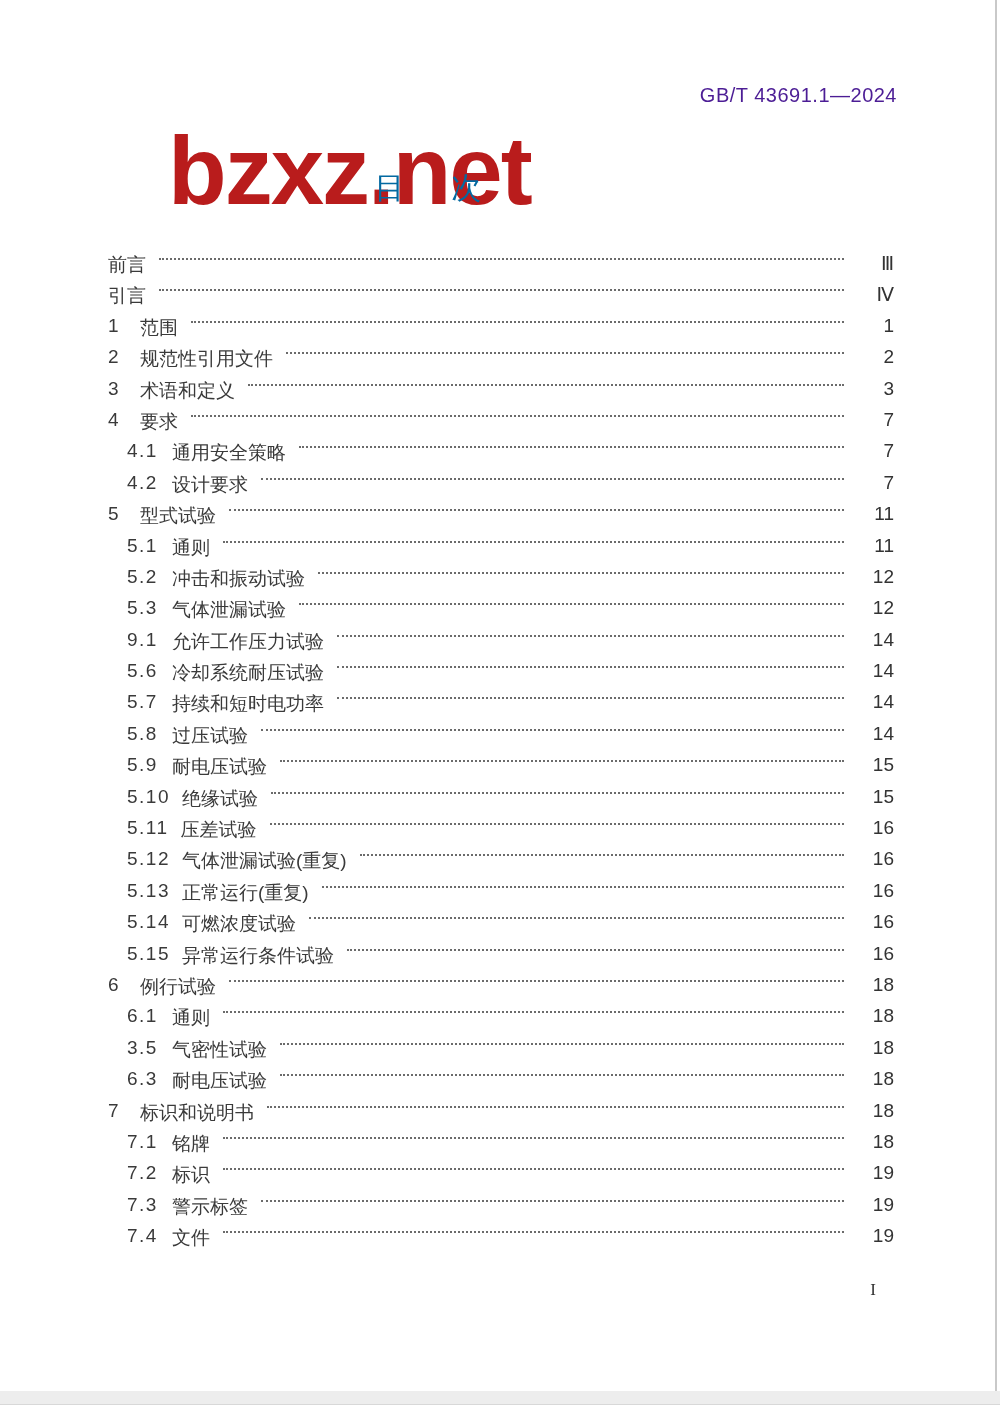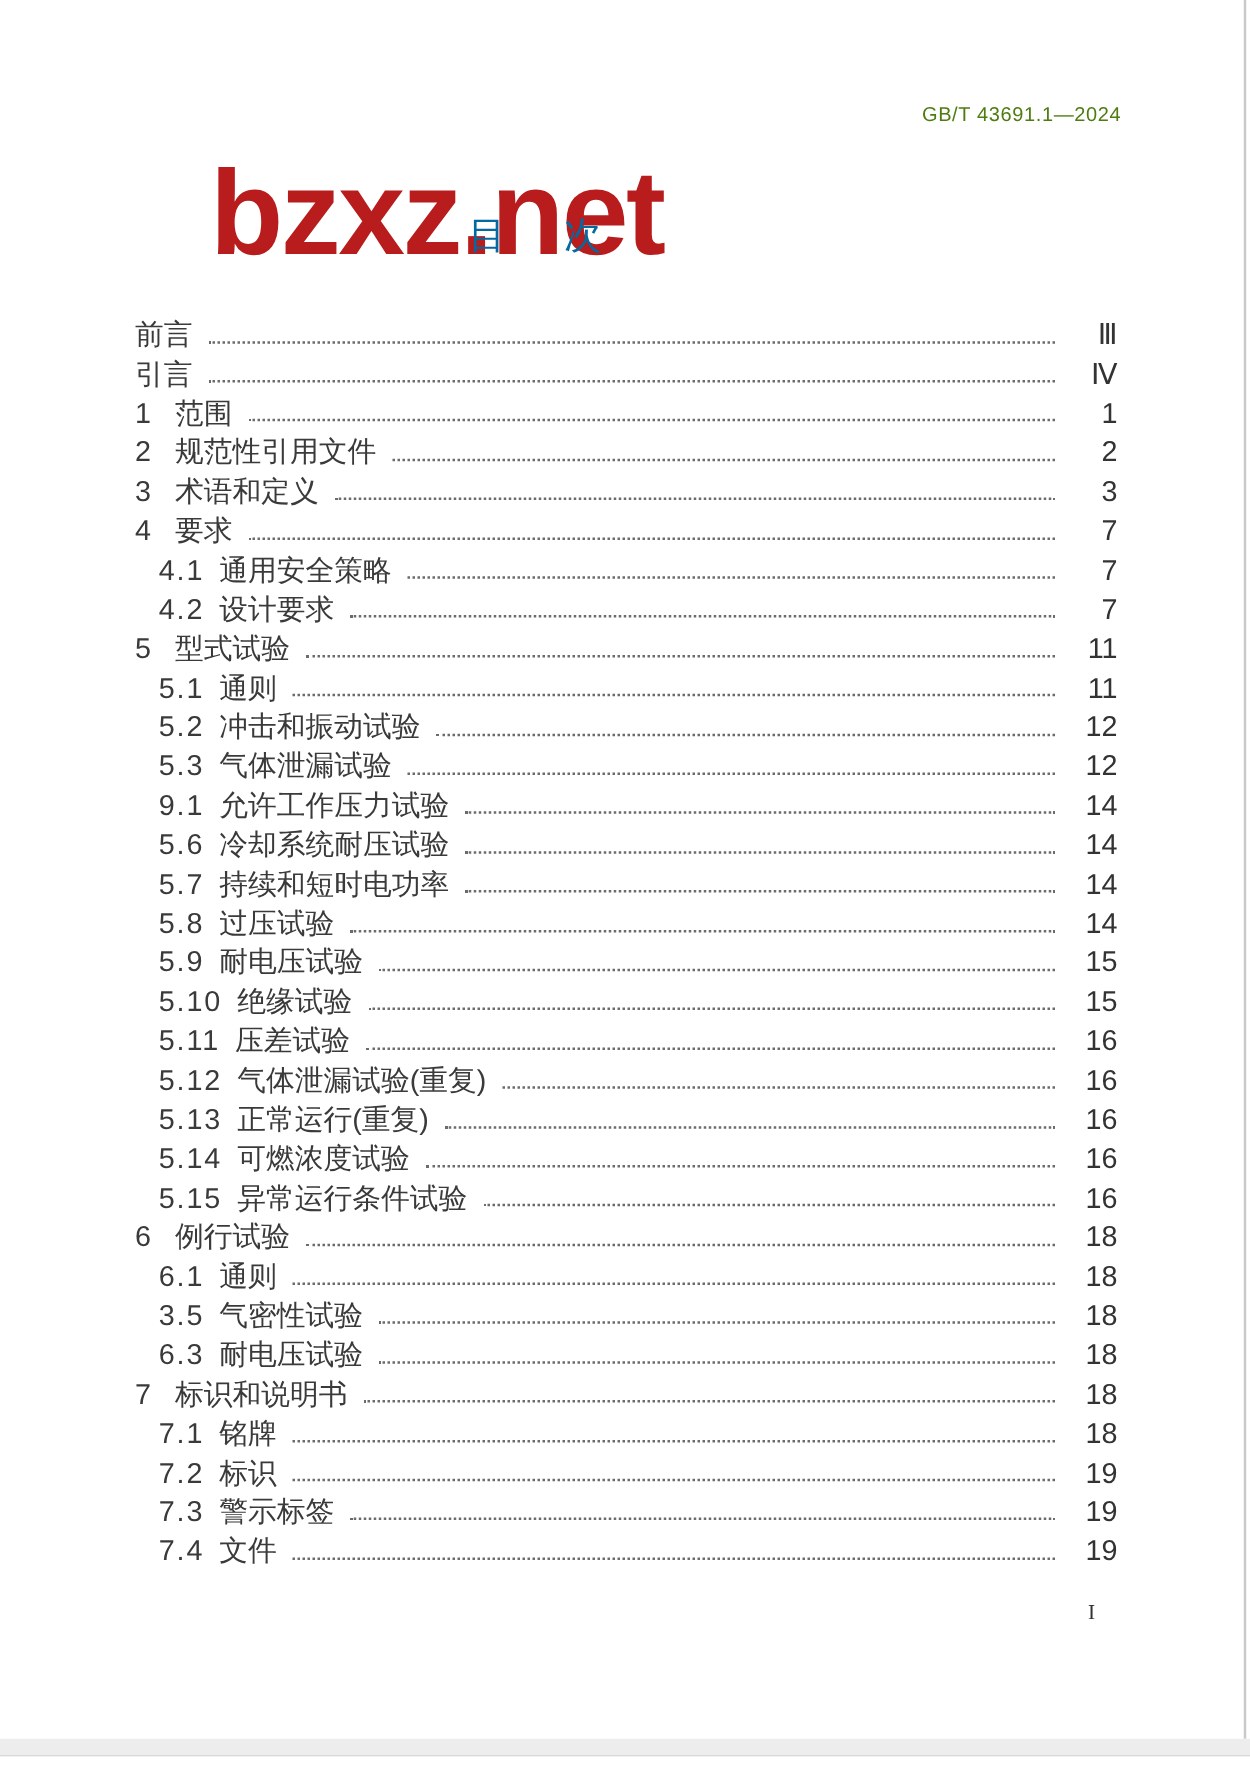--- a/index.html
+++ b/index.html
@@ -12,39 +12,39 @@
   .page-edge-right{
     position:absolute;left:995px;top:0;width:2px;height:1391px;
     background:#c9c9c9;
   }
   .bottom-band{
     position:absolute;left:0;top:1391px;width:1000px;height:13px;
     background:#ededed;border-bottom:1px solid #d8d8d8;
   }
   .doc-code{
     position:absolute;top:84px;right:103px;
-    font-size:16px;color:#4d7c0f;letter-spacing:0.5px;
+    font-size:20px;color:#4c1d95;letter-spacing:0.5px;
   }
   .watermark{
     position:absolute;left:168px;top:116px;
     font-size:96px;font-weight:bold;color:#b91c1c;
     letter-spacing:-2px;z-index:0;white-space:nowrap;
   }
   .doc-title{
     position:absolute;left:0;top:168px;width:856px;
     text-align:center;z-index:1;
     font-size:30px;font-weight:normal;color:#0369a1;
     word-spacing:38px;
   }
   .toc{
     position:absolute;left:108px;top:252px;width:786px;z-index:1;
   }
   .toc-row{
-    display:flex;align-items:center;height:31.4px;
-    font-size:23px;color:#3a3a3a;white-space:nowrap;
+    display:flex;align-items:flex-start;height:31.4px;
+    font-size:19px;color:#3a3a3a;white-space:nowrap;
   }
   .toc-row.lvl1{padding-left:19px;}
   .num{display:inline-block;letter-spacing:1.5px;margin-right:12px;}
   .toc-row.lvl0 .num{min-width:20px;}
   .toc-row.lvl1 .num{min-width:33px;}
   .label{flex:0 0 auto;}
   .leader{
     flex:1 1 auto;height:0;border-bottom:2px dotted #6b6b6b;
     margin:0 10px 0 13px;position:relative;top:6px;min-width:20px;
   }

